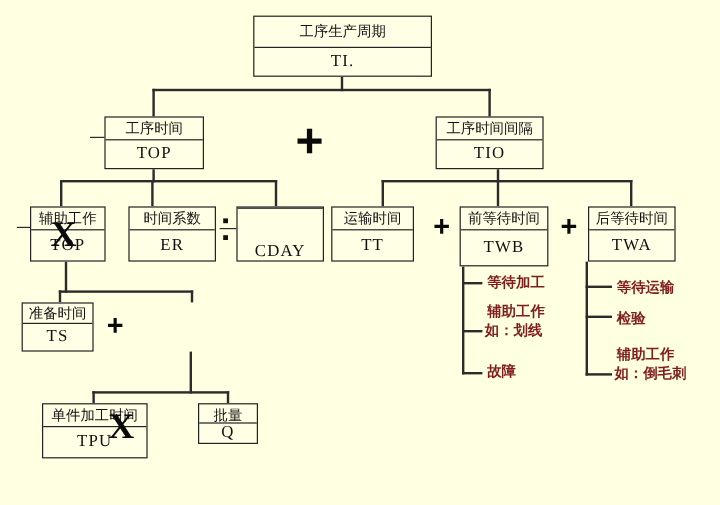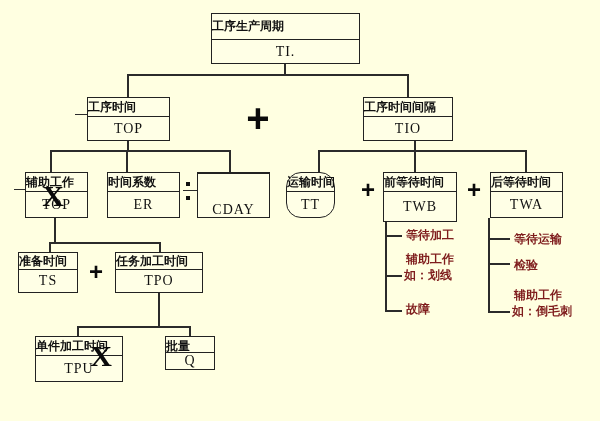--- a/index.html
+++ b/index.html
@@ -16,22 +16,22 @@
   .box{
     position:absolute;
     border:1px solid #222;
     background:#ffffe6;
     display:flex;flex-direction:column;
     box-sizing:border-box;
   }
   .box-title{
     height:18px;line-height:18px;
     border-bottom:1px solid #222;
-    text-align:left;
-    font-weight:bold;
+    text-align:center;
+    font-weight:normal;
     font-size:12px;
     color:#111;
     white-space:nowrap;
     overflow:hidden;
   }
   .box--root .box-title{height:25px;line-height:25px;}
   .box--ts .box-title,.box--tpo .box-title{height:16px;line-height:16px;}
   .box-code{
     flex:1;
     display:flex;align-items:center;justify-content:center;
@@ -129,44 +129,40 @@
   <div class="box" style="left:107px;top:172px;width:73px;height:46px;">
     <div class="box-title">时间系数</div>
     <div class="box-code">ER</div>
   </div>
 
   <div class="box" style="left:197px;top:172px;width:73px;height:46px;gap:28px;">
     <div class="box-title">天能力</div>
     <div class="box-code">CDAY</div>
   </div>
 
-  <div class="box" style="left:286px;top:172px;width:49px;height:46px;border-radius:15px;">
+  <div class="box" style="left:276px;top:172px;width:69px;height:46px;">
     <div class="box-title">运输时间</div>
     <div class="box-code">TT</div>
   </div>
 
   <div class="box" style="left:383px;top:172px;width:74px;height:50px;">
     <div class="box-title">前等待时间</div>
     <div class="box-code">TWB</div>
   </div>
 
   <div class="box" style="left:490px;top:172px;width:73px;height:46px;">
     <div class="box-title">后等待时间</div>
     <div class="box-code">TWA</div>
   </div>
 
   <div class="box box--ts" style="left:18px;top:252px;width:60px;height:41px;">
     <div class="box-title">准备时间</div>
     <div class="box-code">TS</div>
   </div>
 
-  <div class="box box--tpo" style="left:115px;top:252px;width:88px;height:41px;">
-    <div class="box-title">任务加工时间</div>
-    <div class="box-code">TPO</div>
-  </div>
 
   <div class="box" style="left:35px;top:336px;width:88px;height:46px;">
     <div class="box-title">单件加工时间</div>
     <div class="box-code">TPU</div>
   </div>
 
   <div class="box" style="left:165px;top:336px;width:50px;height:34px;">
     <div class="box-title">批量</div>
     <div class="box-code">Q</div>
   </div>

